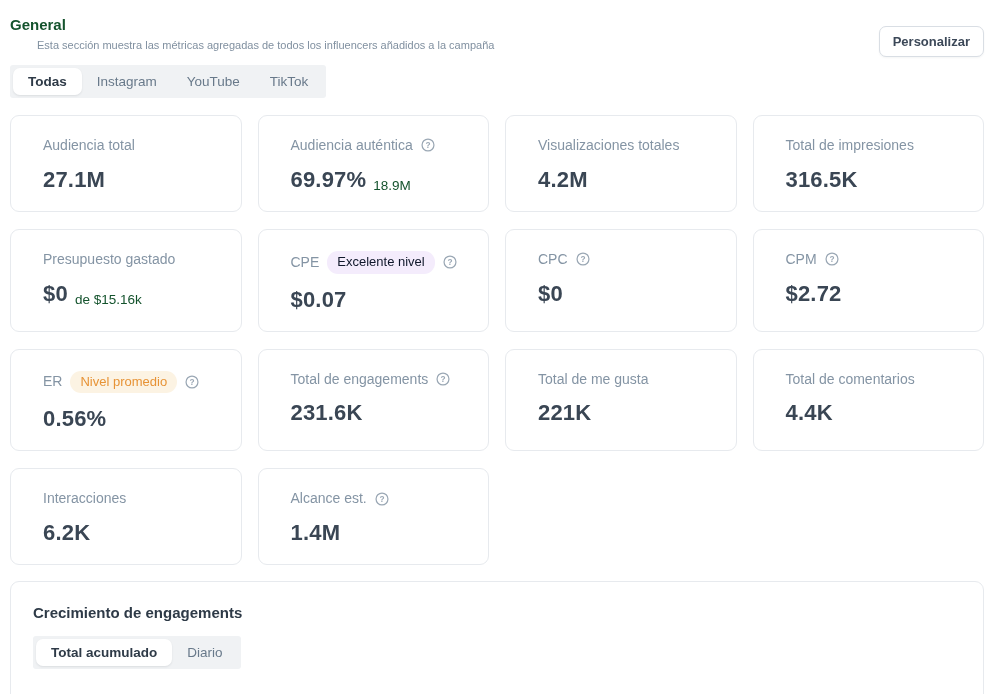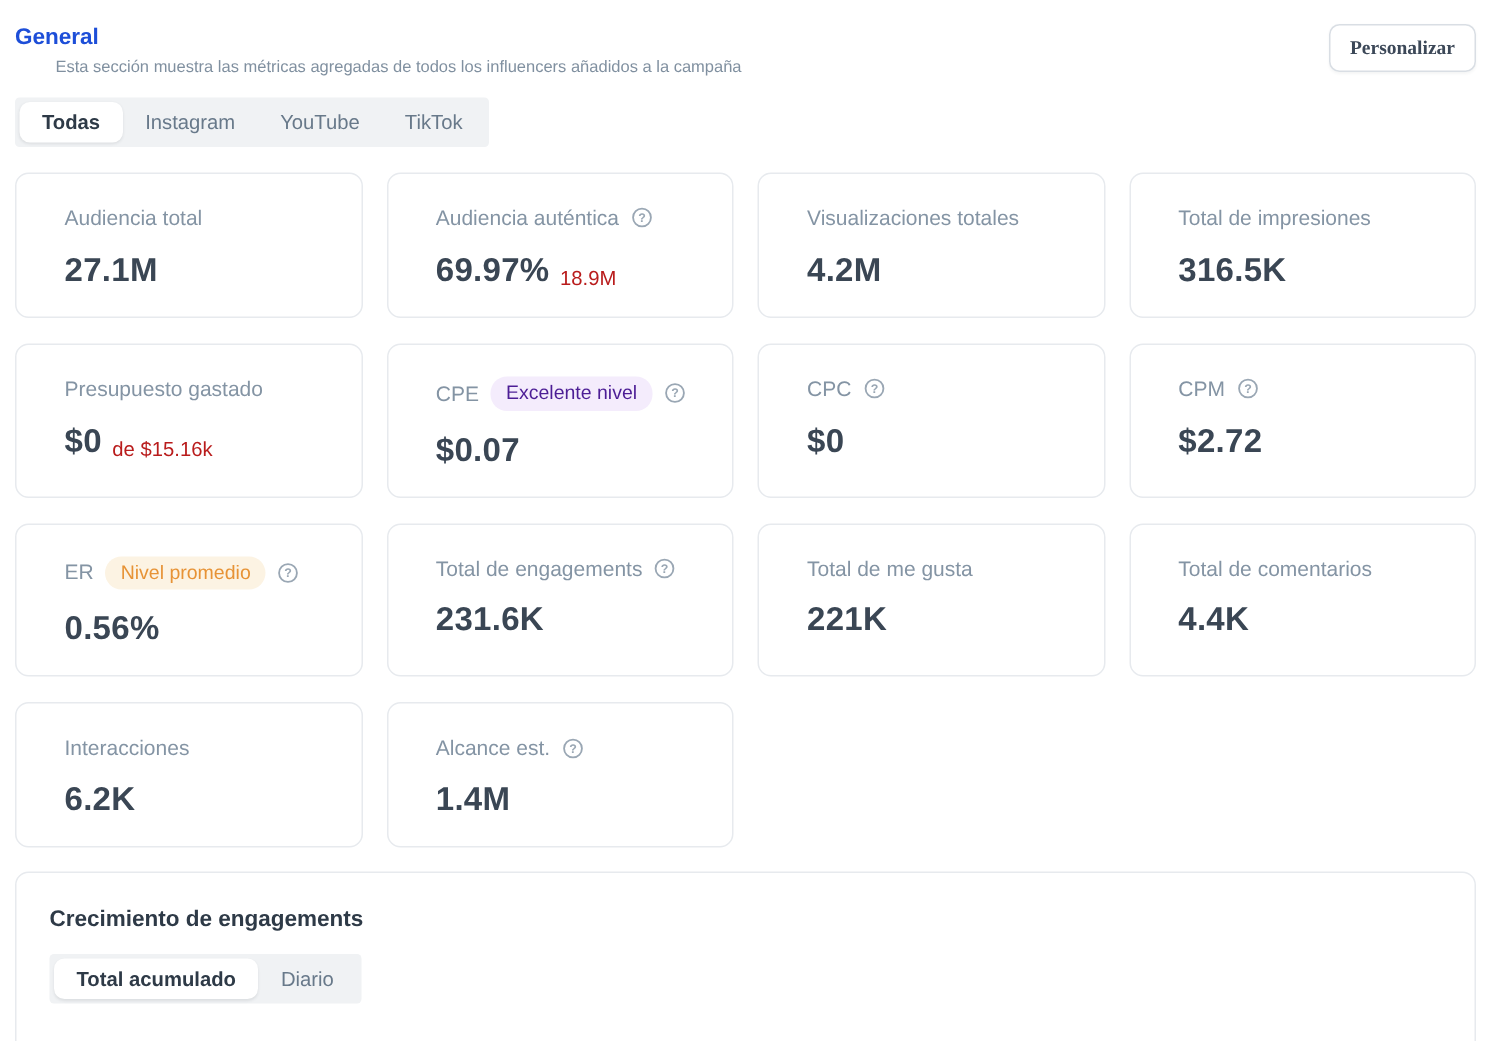--- a/index.html
+++ b/index.html
@@ -7,31 +7,31 @@
     width: 1004px; height: 694px;
     overflow: hidden;
     background: #ffffff;
     font-family: "Liberation Sans", sans-serif;
     color: #3c4858;
   }
   .page { padding: 14px 20px 0 10px; position: relative; }
 
   
   .header { position: relative; margin-bottom: 14px; }
-  .page-title { font-size: 15px; font-weight: 700; color: #1d4ed8; line-height: 1.4; }
+  .page-title { font-size: 15px; font-weight: 700; color: #14532d; line-height: 1.4; }
   .page-subtitle { font-size: 11px; color: #8090a0; margin-top: 4px; margin-left: 27px; }
   .personalize-btn {
-    position: absolute; top: 2px; right: 0;
+    position: absolute; top: 12px; right: 0;
     background: #ffffff;
     border: 1px solid #d9dee4;
     border-radius: 7px;
     padding: 7px 13px;
     font-size: 13px; font-weight: 600;
     color: #3c4858;
-    font-family: Liberation Serif, serif;
+    font-family: Liberation Sans, sans-serif;
     box-shadow: 0 1px 2px rgba(40,50,60,0.05);
     cursor: pointer;
   }
 
   
   .tab-group {
     display: inline-flex;
     background: #f0f2f4;
     border-radius: 3px;
     padding: 3px;
@@ -75,29 +75,29 @@
     line-height: 1.2;
   }
   .value-row {
     display: flex; align-items: flex-end; gap: 7px;
     margin-top: 13px;
   }
   .metric-value {
     font-size: 22px; font-weight: 700; color: #3a4654;
     letter-spacing: 0.2px;
   }
-  .metric-secondary { font-size: 13.5px; color: #b91c1c; }
+  .metric-secondary { font-size: 13.5px; color: #14532d; }
 
   .badge {
     font-size: 13px;
     padding: 3px 10px 4px 10px;
     border-radius: 11px;
     white-space: nowrap;
   }
-  .badge.purple { background: #f4ecfc; color: #4c1d95; }
+  .badge.purple { background: #f4ecfc; color: #0f172a; }
   .badge.orange { background: #fcf3e3; color: #e79336; }
 
   .info-icon { width: 14px; height: 14px; flex: 0 0 auto; cursor: pointer; display: inline-block; }
 
   
   .chart-section {
     margin-top: 16px;
     border: 1px solid #e7eaee;
     border-radius: 9px;
     padding: 22px 22px;

